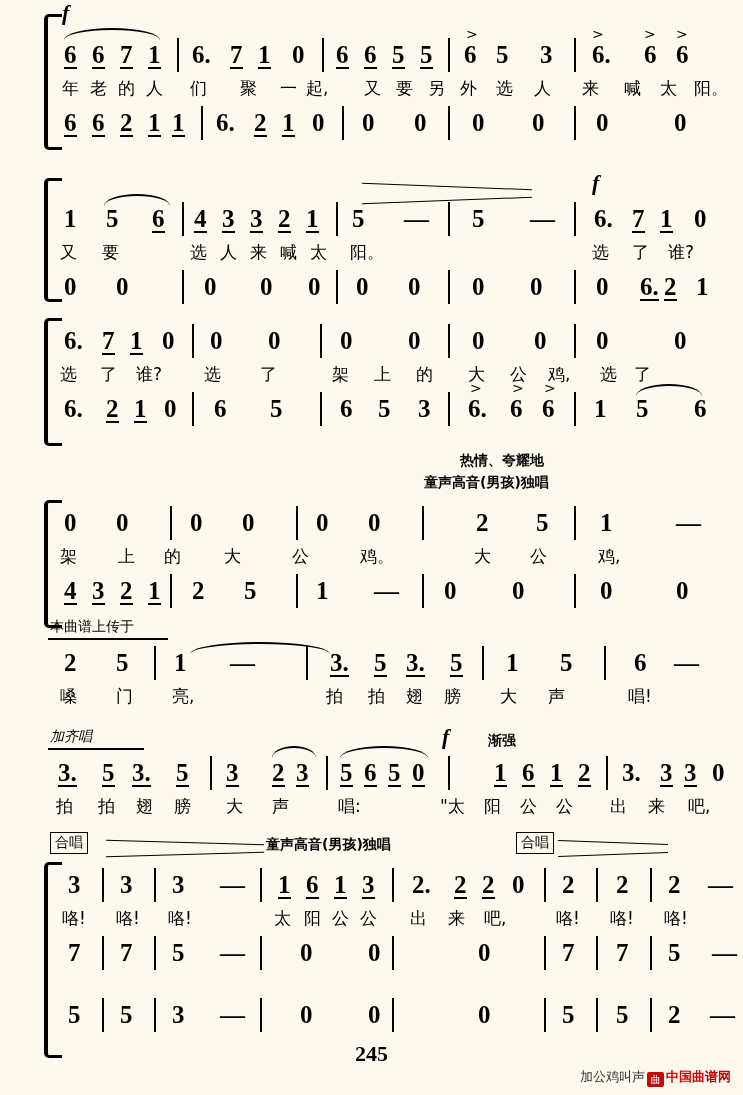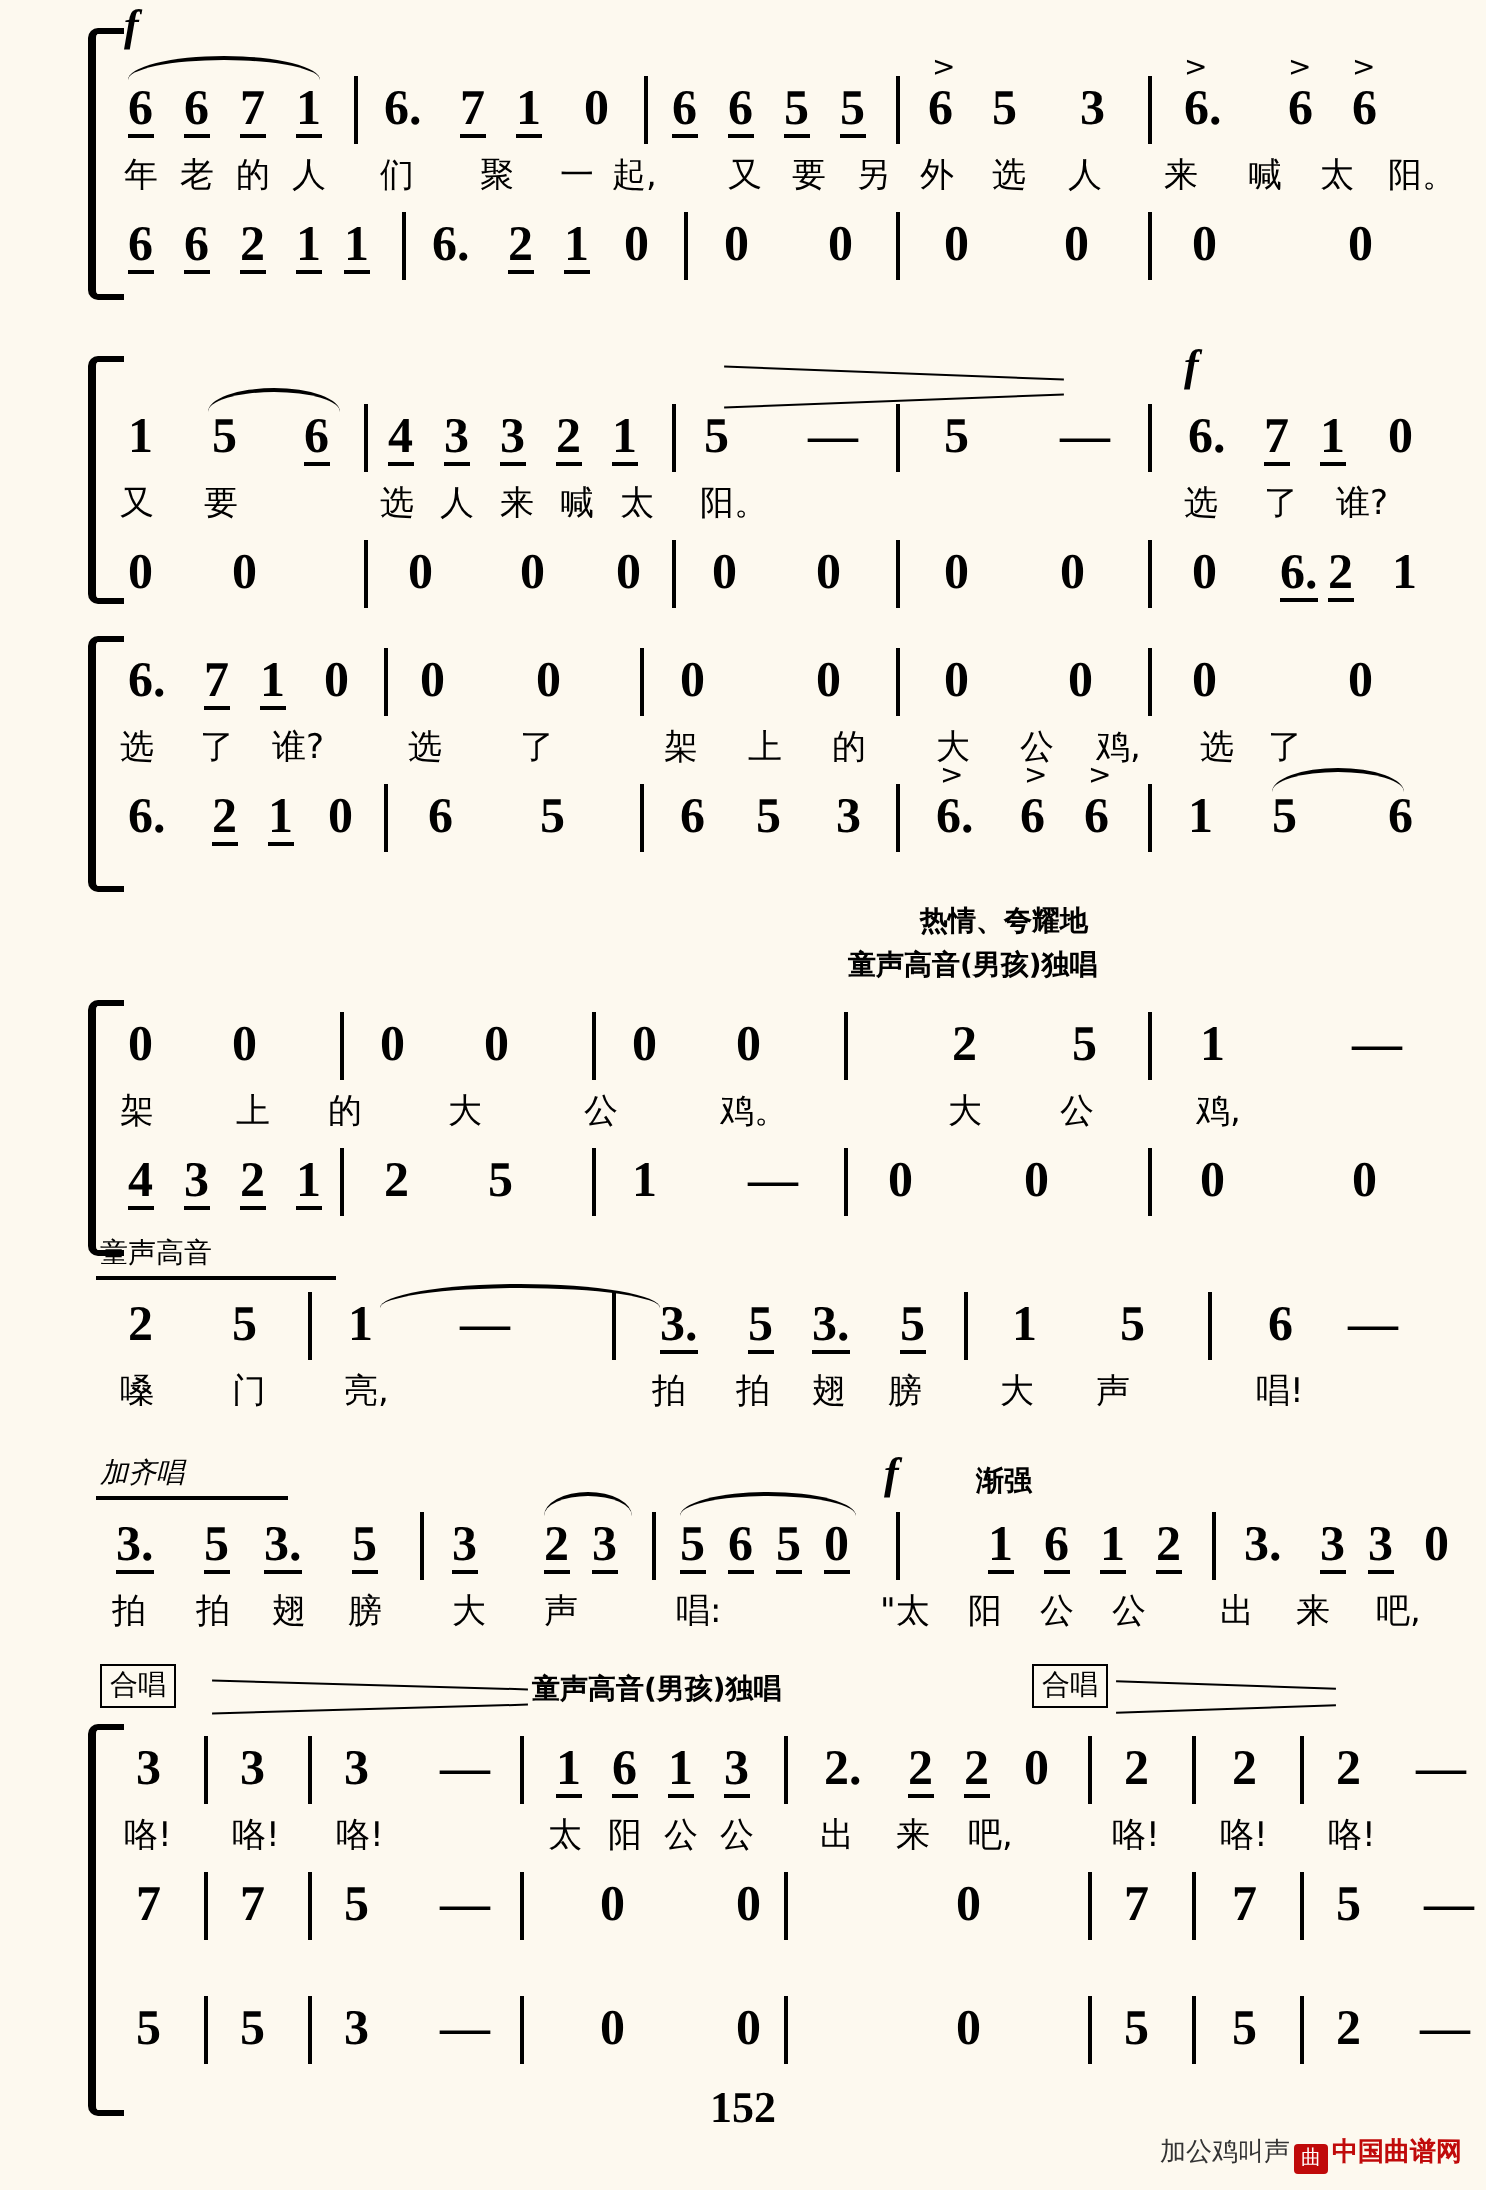--- a/index.html
+++ b/index.html
@@ -322,21 +322,21 @@
     <div class="n" style="left:330px;top:78px;">—</div>
     <div class="bar" style="left:378px;top:74px;height:34px;"></div>
     <div class="n" style="left:400px;top:78px;">0</div>
     <div class="n" style="left:468px;top:78px;">0</div>
     <div class="bar" style="left:530px;top:74px;height:34px;"></div>
     <div class="n" style="left:556px;top:78px;">0</div>
     <div class="n" style="left:632px;top:78px;">0</div>
   </div>
 
   <div class="sys" style="top:618px;height:90px;">
-    <div class="tag" style="left:6px;top:0px;">童声高音</div>
+    <div class="tag" style="left:6px;top:0px;">本曲谱上传于</div>
     <div class="hair" style="left:4px;top:20px;width:120px;height:2px;"></div>
 
     <div class="n" style="left:20px;top:32px;">2</div>
     <div class="n" style="left:72px;top:32px;">5</div>
     <div class="bar" style="left:110px;top:28px;height:34px;"></div>
     <div class="n" style="left:130px;top:32px;">1</div>
     <div class="n" style="left:186px;top:32px;">—</div>
     <div class="bar" style="left:262px;top:28px;height:34px;"></div>
     <div class="n und" style="left:286px;top:32px;">3.</div>
     <div class="n und" style="left:330px;top:32px;">5</div>
@@ -491,18 +491,18 @@
     <div class="n" style="left:434px;top:140px;">0</div>
     <div class="bar" style="left:500px;top:136px;height:34px;"></div>
     <div class="n" style="left:518px;top:140px;">5</div>
     <div class="bar" style="left:552px;top:136px;height:34px;"></div>
     <div class="n" style="left:572px;top:140px;">5</div>
     <div class="bar" style="left:606px;top:136px;height:34px;"></div>
     <div class="n" style="left:624px;top:140px;">2</div>
     <div class="n" style="left:666px;top:140px;">—</div>
   </div>
 
-  <div class="pagenum">152</div>
+  <div class="pagenum">245</div>
 
   <div class="credit">
     <span>加公鸡叫声</span><span class="logo">曲</span><span class="brand">中国曲谱网</span>
   </div>
 </div>
 
 </body></html>

